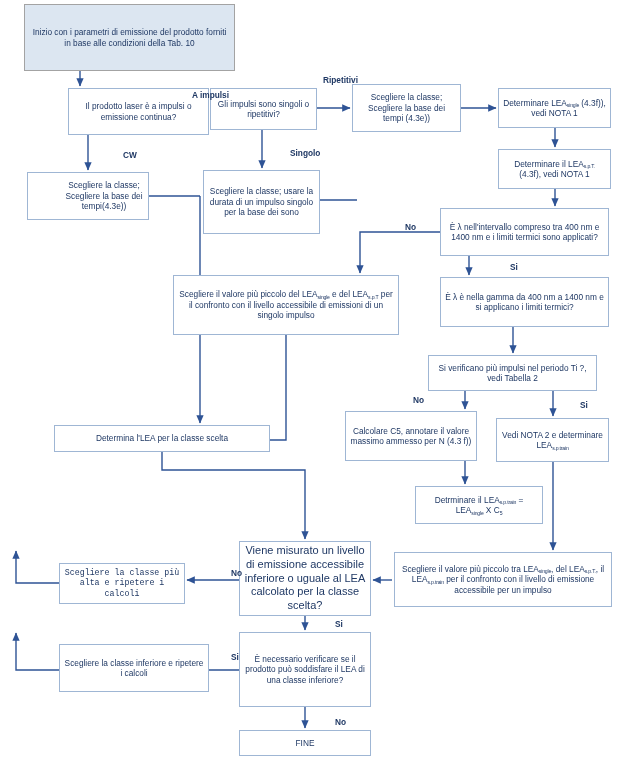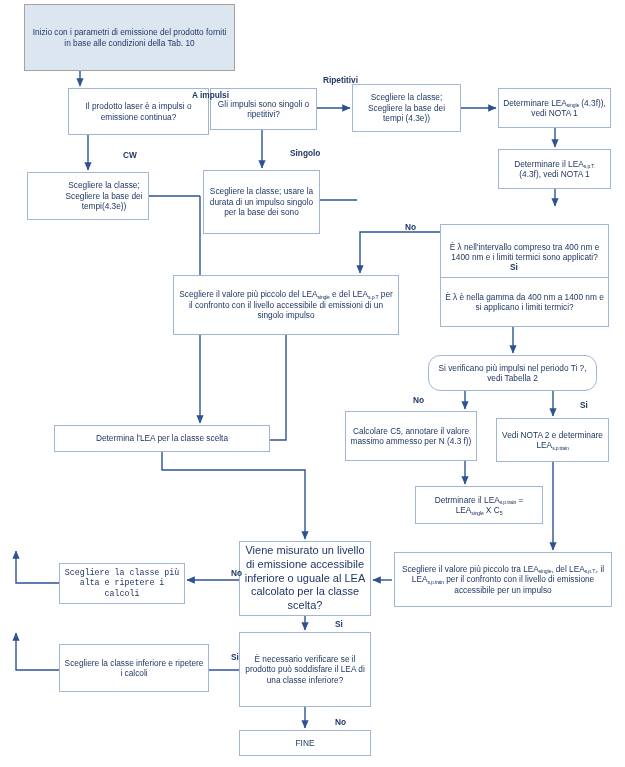--- a/index.html
+++ b/index.html
@@ -74,30 +74,30 @@
       </div>
       <div class="node" style="left: 498px; top: 149px; width: 113px; height: 40px; font-size: 8.3px;">
         <span class="txt">Determinare il LEA<sub>s.p.T.</sub> (4.3f), vedi NOTA 1</span>
       </div>
       <div class="node" style="left: 27px; top: 172px; width: 122px; height: 48px; font-size: 8.3px; padding-left: 36px;">
         <span class="txt">Scegliere la classe; Scegliere la base dei tempi(4.3e))</span>
       </div>
       <div class="node" style="left: 203px; top: 170px; width: 117px; height: 64px; font-size: 8.3px;">
         <span class="txt">Scegliere la classe; usare la durata di un impulso singolo per la base dei sono</span>
       </div>
-      <div class="node" style="left: 440px; top: 208px; width: 169px; height: 56px; font-size: 8.3px; margin-top: 16px;">
+      <div class="node" style="left: 440px; top: 208px; width: 169px; height: 48px; font-size: 8.3px;">
         <span class="txt">È λ nell'intervallo compreso tra 400 nm e 1400 nm e i limiti termici sono applicati?</span>
       </div>
       <div class="node" style="left: 440px; top: 277px; width: 169px; height: 50px; font-size: 8.3px;">
         <span class="txt">È λ è nella gamma da 400 nm a 1400 nm e si applicano i limiti termici?</span>
       </div>
       <div class="node" style="left: 173px; top: 275px; width: 226px; height: 60px; font-size: 8.3px;">
         <span class="txt">Scegliere il valore più piccolo del LEA<sub>single</sub> e del LEA<sub>s.p.T</sub> per il confronto con il livello accessibile di emissioni di un singolo impulso</span>
       </div>
-      <div class="node" style="left: 428px; top: 355px; width: 169px; height: 36px; font-size: 8.3px; border-radius: 12px;">
+      <div class="node" style="left: 428px; top: 355px; width: 169px; height: 36px; font-size: 8.3px;">
         <span class="txt">Si verificano più impulsi nel periodo Ti ?, vedi Tabella 2</span>
       </div>
       <div class="node" style="left: 345px; top: 411px; width: 132px; height: 50px; font-size: 8.3px; align-items: center;">
         <span class="txt">Calcolare C5, annotare il valore massimo ammesso per N (4.3 f))</span>
       </div>
       <div class="node" style="left: 496px; top: 418px; width: 113px; height: 44px; font-size: 8.3px;">
         <span class="txt">Vedi NOTA 2 e determinare LEA<sub>s.p.train</sub></span>
       </div>
       <div class="node" style="left: 415px; top: 486px; width: 128px; height: 38px; font-size: 8.3px;">
         <span class="txt">Detrminare il LEA<sub>s.p.train</sub> = LEA<sub>single</sub> X C<sub>5</sub></span>

